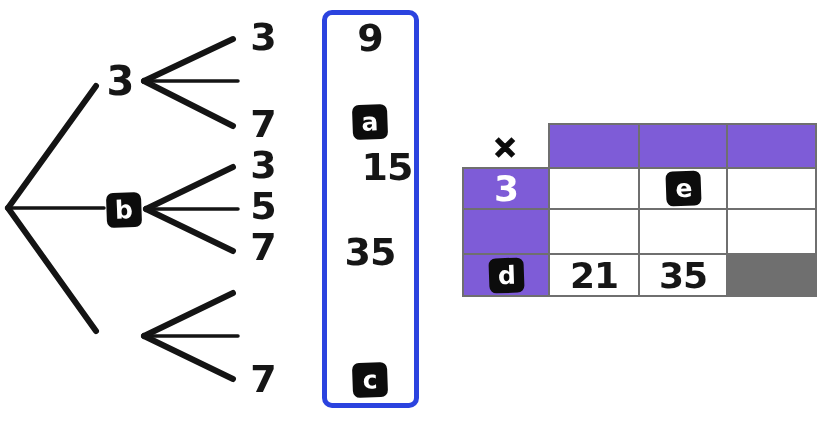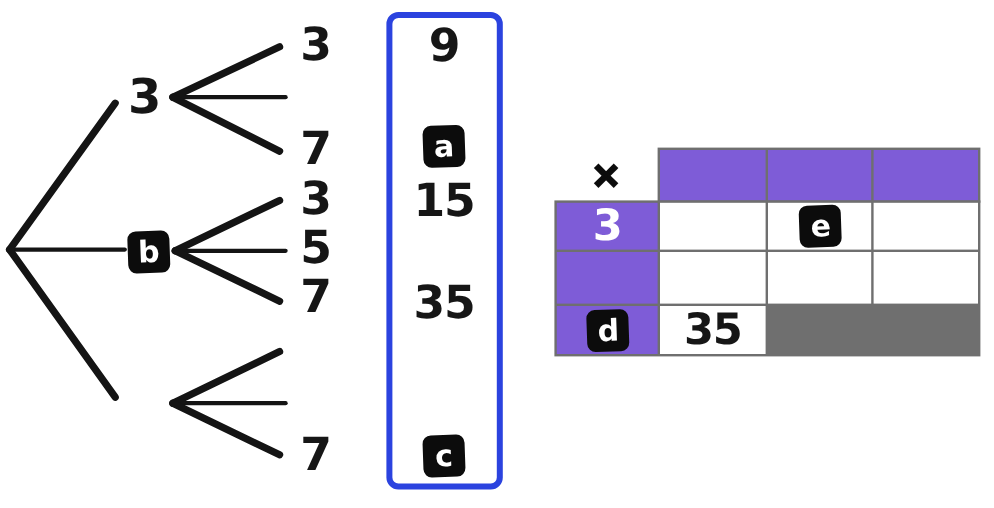--- a/index.html
+++ b/index.html
@@ -83,21 +83,21 @@
   <div class="num" style="left:263px; top:206px;">5</div>
   <div class="num" style="left:263px; top:247px;">7</div>
 
   <div class="num" style="left:263px; top:379px;">7</div>
 
   <div class="answer-box">
     <div class="num" style="left:43px; top:23px;">9</div>
     <div class="tag abs" style="left:43px; top:107px;">
       <span>a</span>
     </div>
-    <div class="num" style="left:43px; top:152px;">15</div>
+    <div class="num" style="left:60px; top:152px;">15</div>
     <div class="num" style="left:43px; top:237px;">35</div>
     <div class="tag abs" style="left:43px; top:365px;">
       <span>c</span>
     </div>
   </div>
 
   <div class="op">×</div>
 
   <div class="gridA">
     <div class="cell purple"></div>
@@ -119,16 +119,17 @@
     <div class="cell purple"></div>
     <div class="cell"></div>
     <div class="cell"></div>
     <div class="cell"></div>
 
     <div class="cell purple">
       <div class="tag">
         <span>d</span>
       </div>
     </div>
+    <div class="cell">21</div>
     <div class="cell">35</div>
   </div>
 
 </div>
 
 </body></html>

